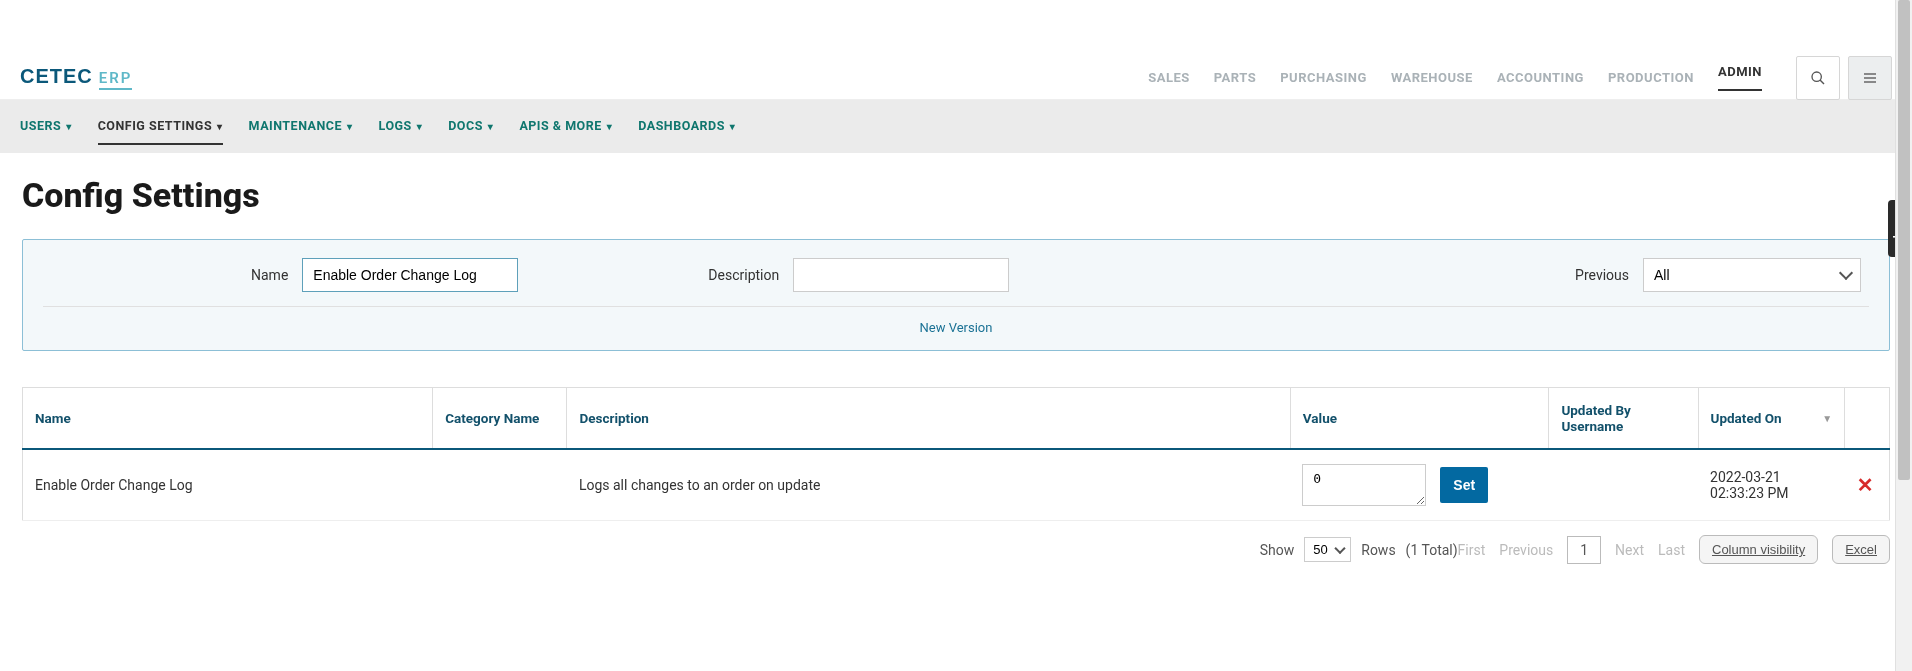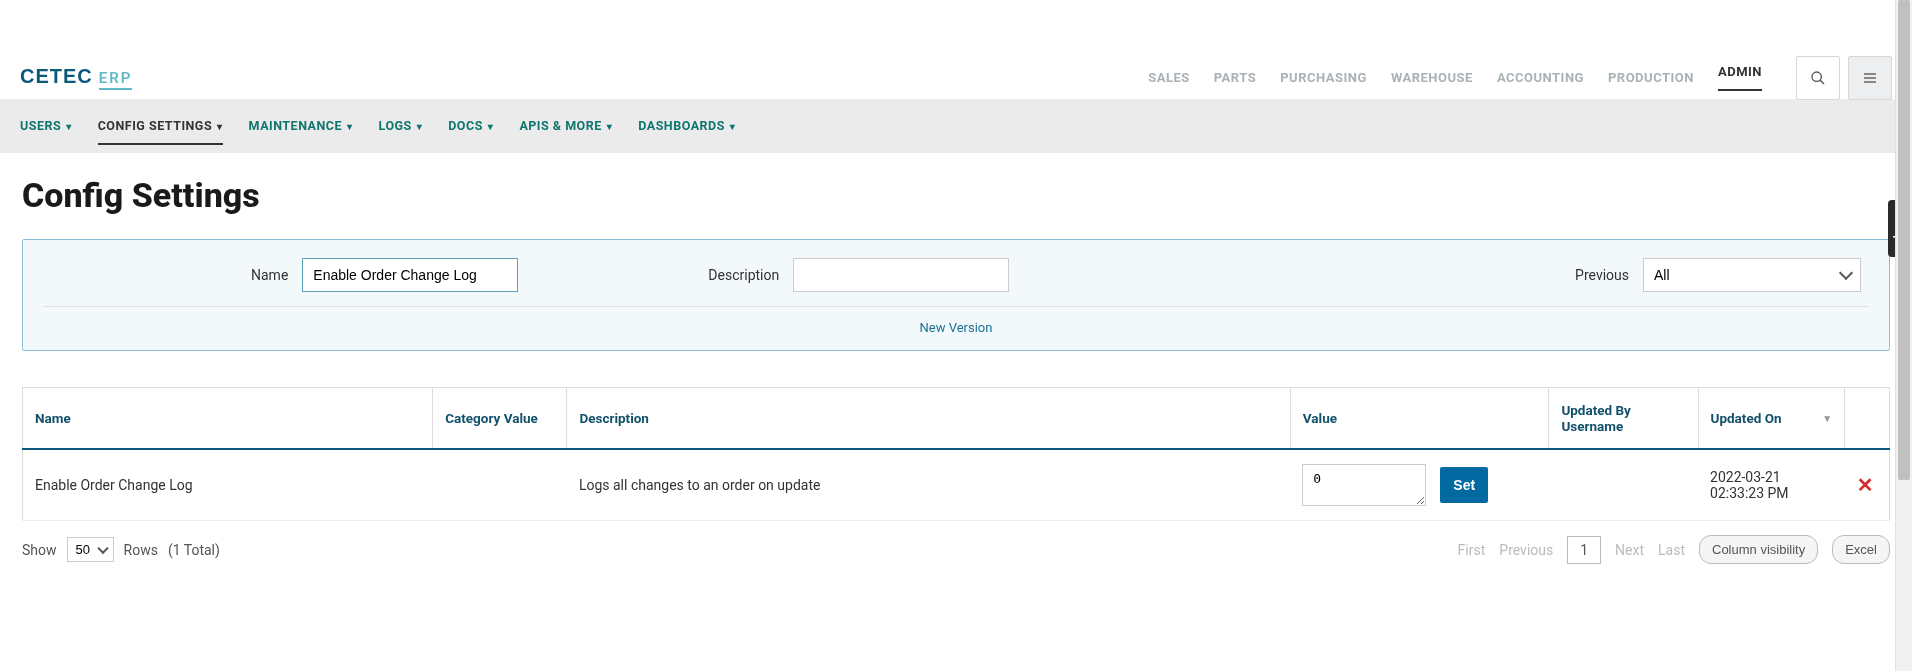--- a/index.html
+++ b/index.html
@@ -58,29 +58,29 @@
     .col-del { width: 36px; }
     .th-inner { display: flex; align-items: center; justify-content: space-between; }
     .sort-ind { color: #999; font-size: 10px; }
 
     .value-cell { display:flex; align-items:center; gap:14px; }
     .value-input { width: 124px; height: 42px; padding: 6px 10px; font-size: 13px; border: 1px solid #ccc; resize: both; }
     .set-btn { background: #0369a1; color:#fff; border:none; padding: 10px 13px; font-size: 14px; font-weight: 600; border-radius: 2px; cursor:pointer; }
     .delete-x { color: #d72b2b; font-size: 20px; font-weight: 900; cursor: pointer; }
 
     
-    .table-footer { display:flex; align-items:center; justify-content: space-between; padding: 14px 0; font-size: 14px; color: #555; gap: 32px; }
+    .table-footer { display:flex; align-items:center; justify-content: flex-end; padding: 14px 0; font-size: 14px; color: #555; }
     .footer-left { display:flex; align-items:center; gap: 10px; }
     .rows-select { padding: 4px 22px 4px 8px; border:1px solid #ccc; font-size:13px; appearance:none; background:#fff; }
     .rows-select-wrap { position:relative; display:inline-block; }
     .rows-select-wrap:after { content:""; position:absolute; right:7px; top:50%; width:6px; height:6px; border-right:2px solid #555; border-bottom:2px solid #555; transform: translateY(-70%) rotate(45deg); pointer-events:none;}
     .footer-right { display:flex; align-items:center; gap: 14px; }
     .pg-link { color: #bbb; font-size: 14px; cursor: default; }
     .pg-current { border: 1px solid #bbb; padding: 5px 12px; color: #555; background:#fff; }
-    .btn-plain { border: 1px solid #bbb; background:#f5f5f5; padding: 6px 12px; font-size: 13px; color:#555; cursor:pointer; border-radius:12px; }
+    .btn-plain { border: 1px solid #bbb; background:#f5f5f5; padding: 6px 12px; font-size: 13px; color:#555; cursor:pointer; border-radius:6px;text-decoration:underline; }
 
     
     .help-tab { position: fixed; right: 0; top: 200px; transform: translateX(0); background: #2a2a2a; color: #fff; font-size: 12px; font-weight:700; padding: 14px 5px; border-radius: 4px 0 0 4px; writing-mode: vertical-rl; cursor:pointer; letter-spacing:1px; }
 
     
     .scrollbar-y { position: fixed; right: 0; top: 0; width: 17px; height: 100%; background: #f1f1f1; border-left: 1px solid #e0e0e0; }
     .scrollbar-thumb { position:absolute; top:0; left:2px; right:2px; height: 480px; background: #c1c1c1; border-radius: 2px; }
   </style>
 </head>
 <body>
@@ -150,21 +150,21 @@
     </div>
     <div class="new-version">
       <a>New Version</a>
     </div>
   </div>
 
   <table class="data-table">
     <thead>
       <tr>
         <th class="col-name"><span>Name</span></th>
-        <th class="col-cat"><span>Category Value</span></th>
+        <th class="col-cat"><span>Category Name</span></th>
         <th class="col-desc"><span>Description</span></th>
         <th class="col-val"><span>Value</span></th>
         <th class="col-upby"><span>Updated By Username</span></th>
         <th class="col-upon">
           <div class="th-inner">
             <span>Updated On</span>
             <span class="sort-ind">▼</span>
           </div>
         </th>
         <th class="col-del"></th>

